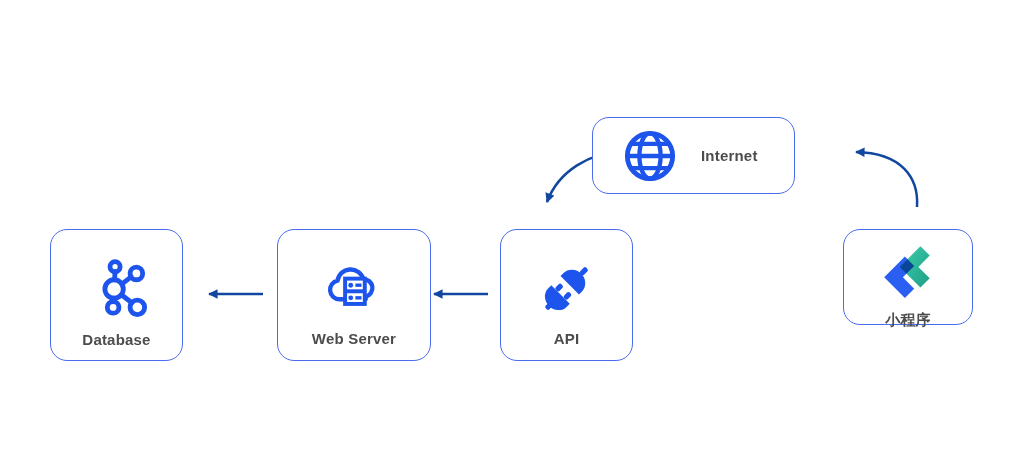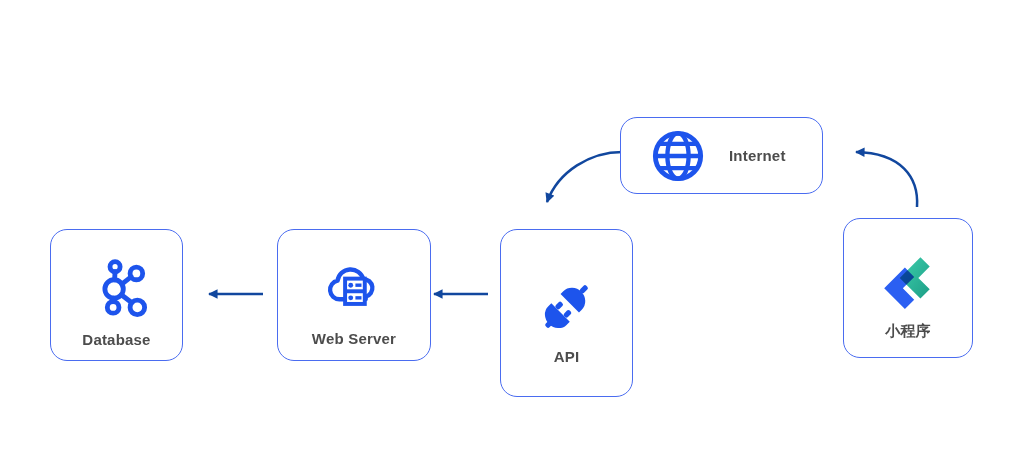--- a/index.html
+++ b/index.html
@@ -51,23 +51,23 @@
   .node-vert .node-label{margin-top:12px;}
   .node-horiz .node-label{margin-left:24px;}
   .icon-wrap{display:flex;align-items:center;justify-content:center;}
   
   .ic-stroke{stroke:var(--icon-blue);fill:none;}
   .ic-fill{fill:var(--icon-blue);}
   .arrowline{stroke:var(--arrow-navy);stroke-width:2.5;fill:none;}
   .arrowhead{fill:var(--arrow-navy);}
   #edge-layer{position:absolute;left:0;top:0;}
   
-  #node-internet{left:620px;top:117px;width:203px;height:77px;}
-  #node-miniprogram{left:843px;top:218px;width:130px;height:140px;}
-  #node-api{left:500px;top:229px;width:133px;height:168px;}
+  #node-internet{left:592px;top:117px;width:203px;height:77px;}
+  #node-miniprogram{left:843px;top:229px;width:130px;height:96px;}
+  #node-api{left:500px;top:229px;width:133px;height:132px;}
   #node-webserver{left:277px;top:229px;width:154px;height:132px;}
   #node-database{left:50px;top:229px;width:133px;height:132px;}
 </style>
 </head>
 <body>
 
 <div class="canvas">
 
   <svg id="edge-layer" width="1021" height="464" viewBox="0 0 1021 464">
     <defs>

